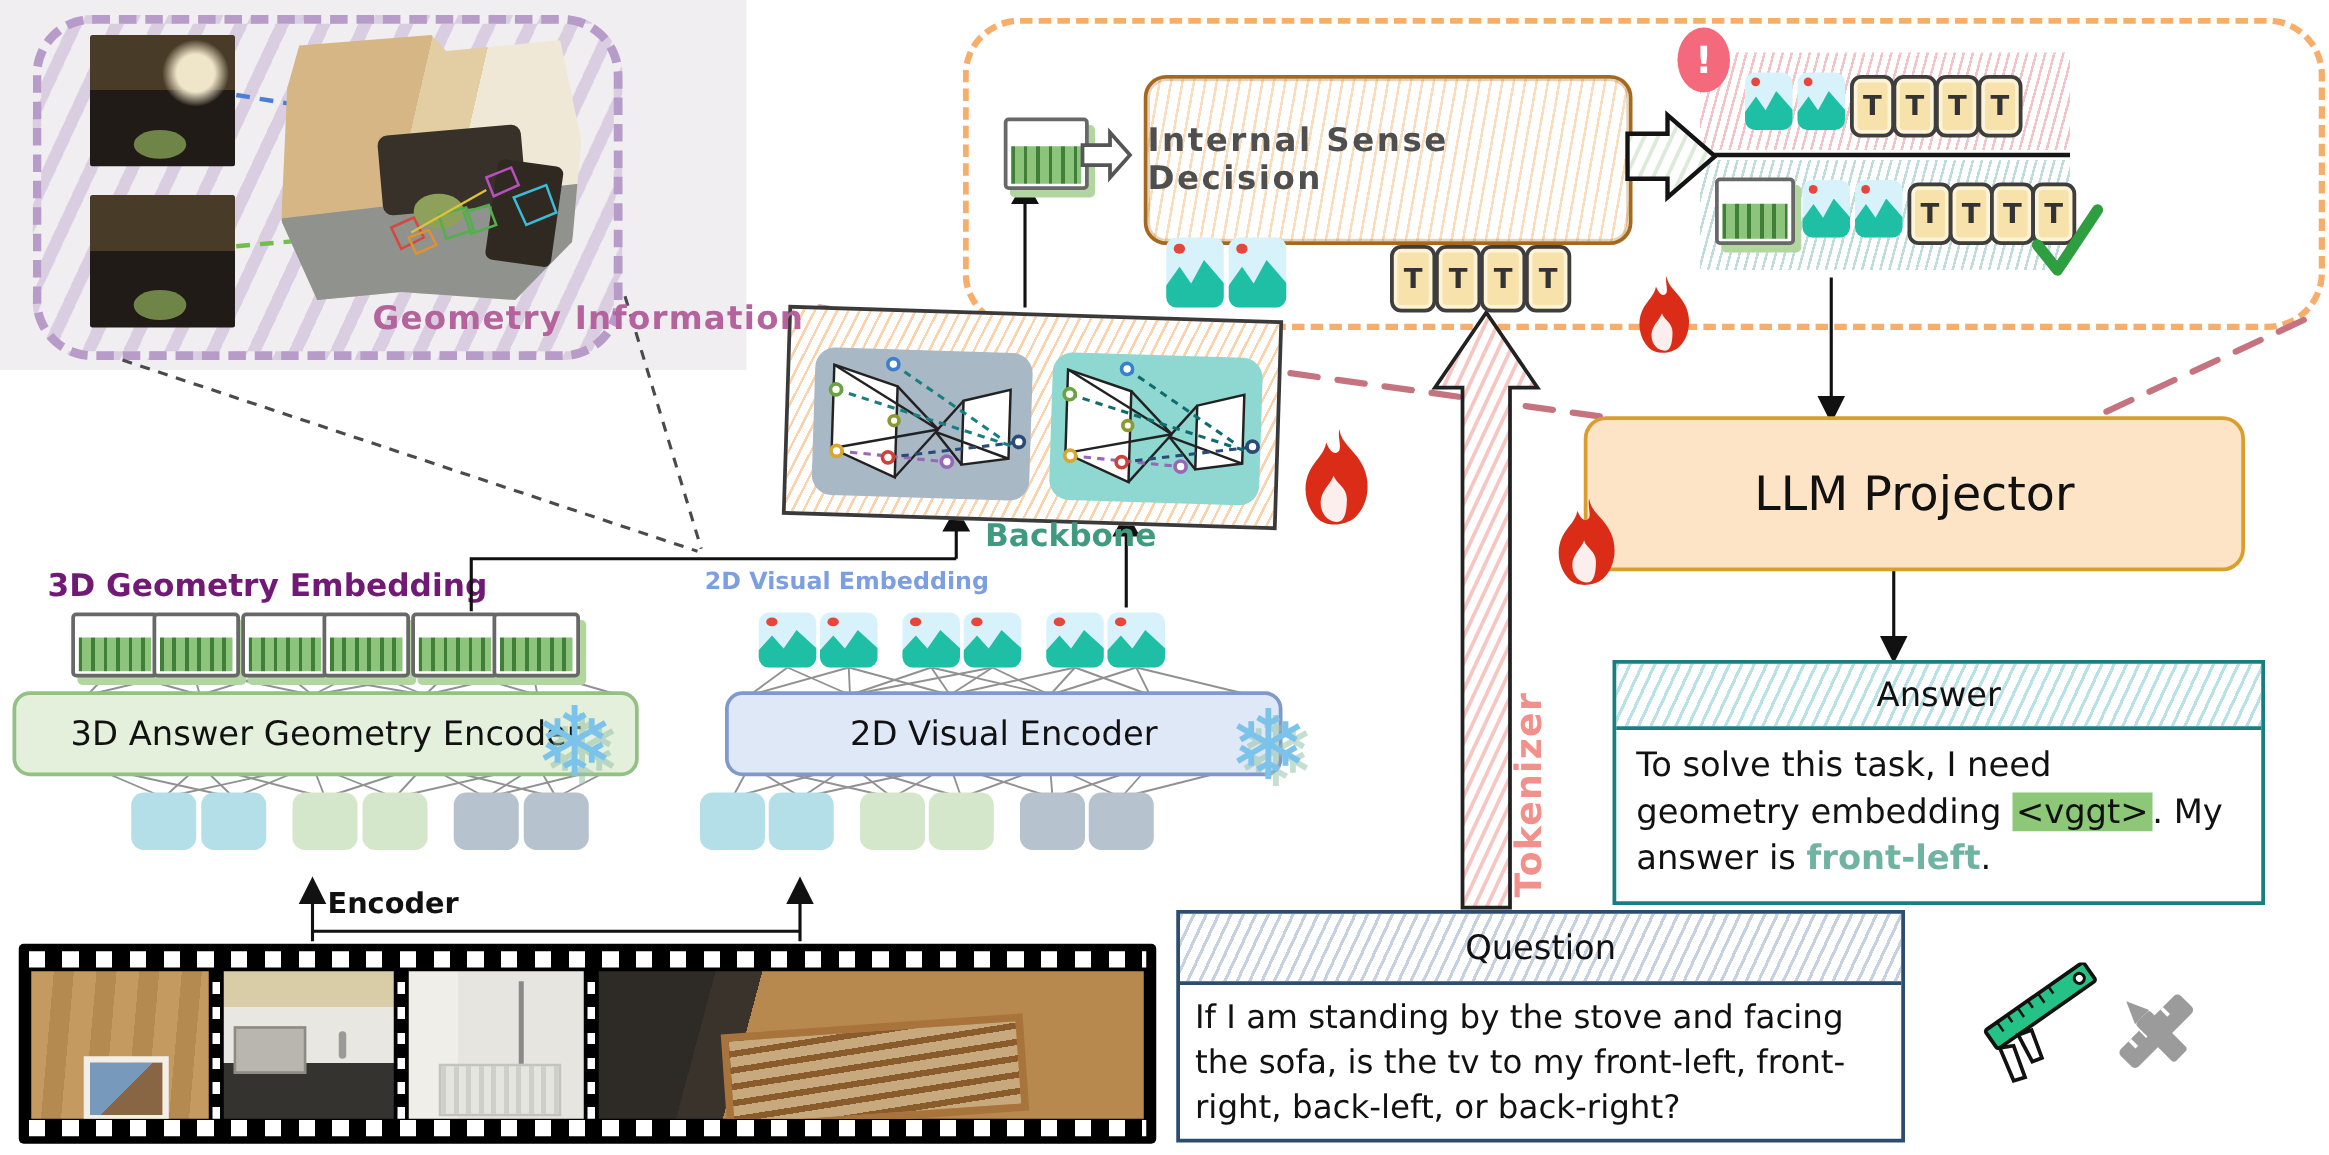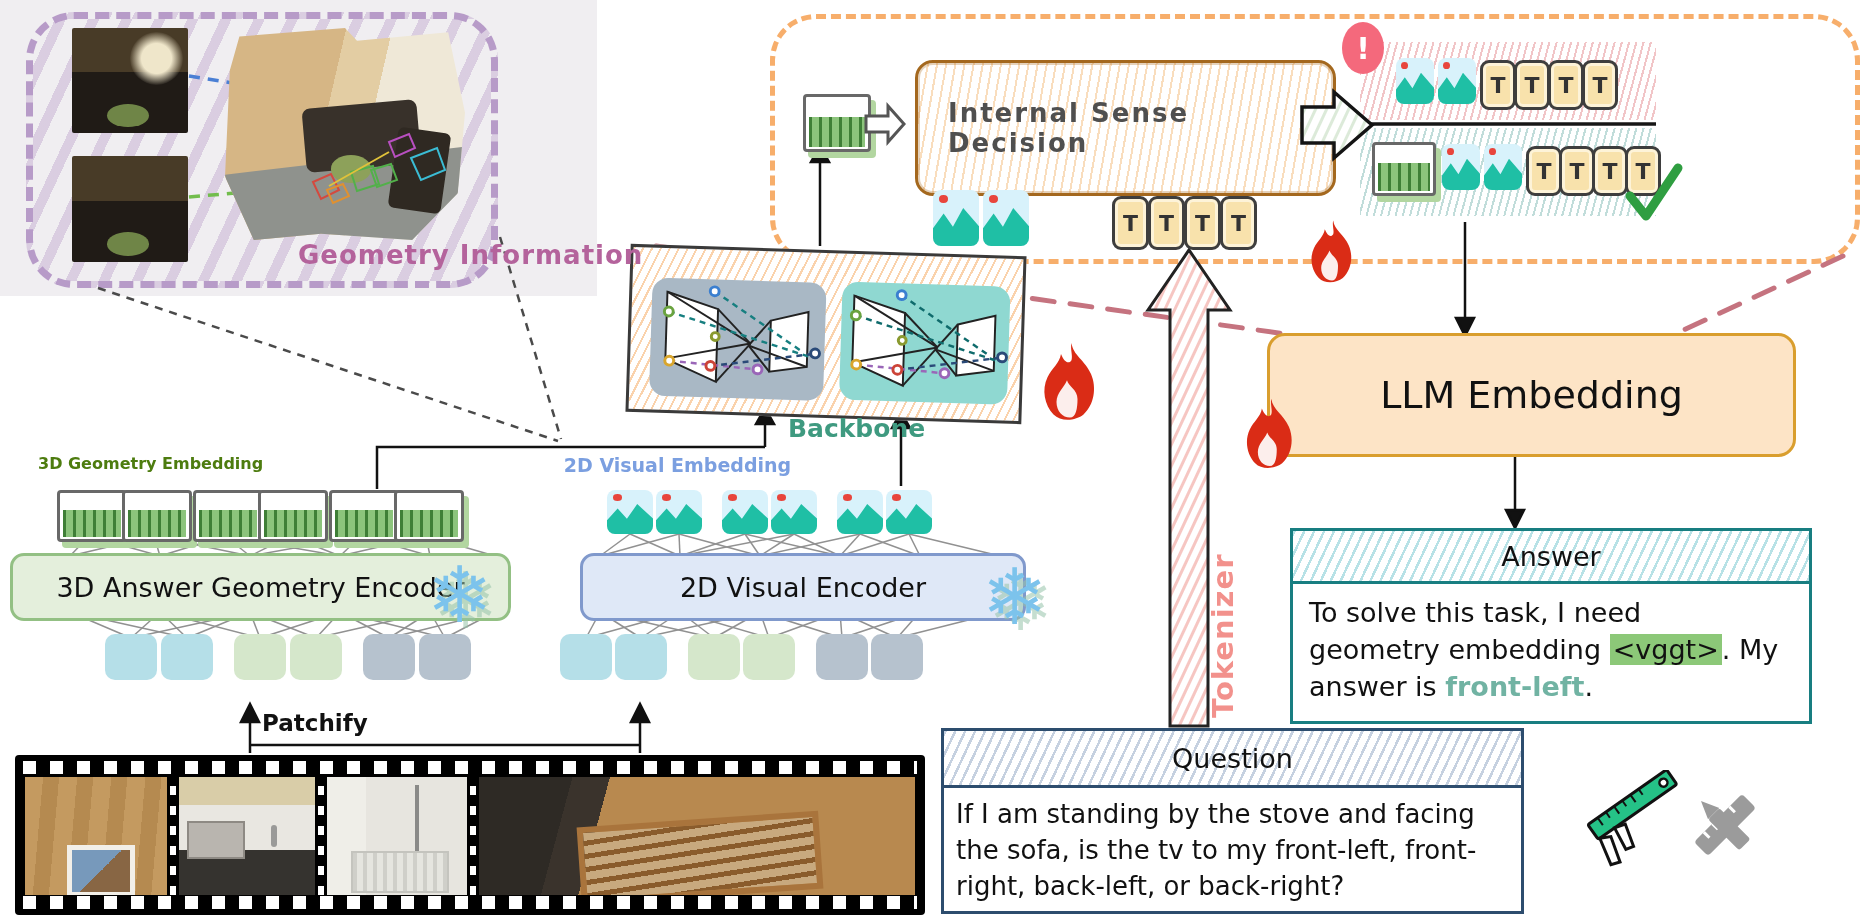--- a/index.html
+++ b/index.html
@@ -23,21 +23,21 @@
     background:linear-gradient(103deg,#d6b685 0 42%,#e3cda3 42% 58%,#efe8d7 58%);}
   #recon .floor{left:0;bottom:0;width:100%;height:44%;background:#8f928d;clip-path:polygon(0 30%,100% 0,94% 100%,5% 100%);}
   #recon .sofa{left:33%;top:36%;width:48%;height:30%;background:#38312a;border-radius:8px;transform:rotate(-5deg);}
   #recon .sofa2{left:70%;top:48%;width:22%;height:38%;background:#2f2922;border-radius:6px;transform:rotate(8deg);}
   #recon .ottoman{left:44%;top:60%;width:17%;height:13%;background:#8da15a;border-radius:50%;}
 
   .lbl{font-weight:bold;white-space:nowrap;}
   #geo-label{left:298px;top:240px;width:296px;text-align:center;font-size:26px;color:#b4639c;letter-spacing:1px;z-index:3;}
 
   
-  #emb3-label{left:38px;top:454px;font-size:16px;color:#4d7c0f;}
+  #emb3-label{left:38px;top:454px;font-size:25px;color:#701a75;}
   #emb2-label{left:530px;top:454px;width:295px;text-align:center;font-size:19px;color:#7b9fe0;}
   .hist{background:#fff;border:3px solid #686868;border-radius:4px;box-shadow:5px 6px 0 0 #b2d6a0;}
   .hist::after{content:"";position:absolute;left:3px;right:3px;bottom:2px;height:58%;
     background:repeating-linear-gradient(90deg,#3f7f37 0 3px,#8cc47c 3px 10px);}
   .img-icon{border-radius:8px;background:#d8f2fb;overflow:hidden;}
   .img-icon::before{content:"";position:absolute;width:19%;height:15%;border-radius:50%;background:#e8453c;left:13%;top:9%;z-index:1;}
   .img-icon::after{content:"";position:absolute;left:-6%;right:-6%;bottom:-2%;height:70%;background:#1fbfa5;
     clip-path:polygon(0 100%,0 62%,26% 14%,44% 48%,64% 0,100% 55%,100% 100%);}
   .enc{display:flex;align-items:center;justify-content:center;font-size:27px;color:#111;border-radius:14px;}
   #enc3{left:10px;top:553px;width:495px;height:62px;background:#e4efdc;border:3px solid #93c084;}
@@ -50,21 +50,21 @@
   
   #proj{left:628px;top:250px;width:390px;height:162px;border:3px solid #3a3a3a;transform:rotate(1.8deg);z-index:2;background:
     repeating-linear-gradient(115deg,rgba(245,166,90,.5) 0 2px,rgba(255,255,255,0) 2px 8px),#fff;}
   .cam-panel{border-radius:16px;}
   #proj-label{left:788px;top:414px;font-size:25px;color:#3f9a80;z-index:3;}
 
   
   #orange-box{left:770px;top:14px;width:1080px;height:240px;border:5px dashed #f7ae6b;border-radius:46px;}
   #isd{left:915px;top:60px;width:385px;height:130px;border:3.5px solid #a4681e;border-radius:18px;display:flex;align-items:center;justify-content:center;
     box-shadow:inset 0 0 0 2px rgba(169,106,31,.3);font-size:26px;font-weight:bold;color:#4f4f4f;letter-spacing:2px;background:
-    repeating-linear-gradient(100deg,rgba(240,170,90,.4) 0 2px,rgba(255,255,255,0) 2px 9px),#fff; padding-left: 30px;}
+    repeating-linear-gradient(100deg,rgba(240,170,90,.4) 0 2px,rgba(255,255,255,0) 2px 9px),#fff;}
   .token{background:#f8e2ac;border:3px solid #3e3e3e;border-radius:9px;box-shadow:inset 0 0 0 3px #fdf3d8;color:#333;
     display:flex;align-items:center;justify-content:center;font-size:22px;font-weight:bold;}
   #badge{left:1342px;top:22px;width:42px;height:52px;background:#f4697c;border-radius:50%;color:#fff;font-size:30px;font-weight:bold;
     display:flex;align-items:center;justify-content:center;z-index:6;}
   #red-row{left:1360px;top:42px;width:296px;height:78px;background:
     repeating-linear-gradient(105deg,rgba(217,94,100,.36) 0 2px,rgba(255,255,255,0) 2px 7px);}
   #teal-row{left:1360px;top:128px;width:296px;height:88px;background:
     repeating-linear-gradient(105deg,rgba(61,148,140,.32) 0 2px,rgba(255,255,255,0) 2px 7px);}
 
   
@@ -288,21 +288,21 @@
   <div class="abs enc z2" id="enc2">
       <span>2D Visual Encoder</span>
     </div>
   <div class="abs snow" style="left:982px;top:558px">❄</div>
   <div class="abs patch pb z2" style="left:560px;top:634px;width:52px;height:46px"></div>
   <div class="abs patch pb z2" style="left:615px;top:634px;width:52px;height:46px"></div>
   <div class="abs patch pg z2" style="left:688px;top:634px;width:52px;height:46px"></div>
   <div class="abs patch pg z2" style="left:743px;top:634px;width:52px;height:46px"></div>
   <div class="abs patch pgr z2" style="left:816px;top:634px;width:52px;height:46px"></div>
   <div class="abs patch pgr z2" style="left:871px;top:634px;width:52px;height:46px"></div>
-  <div class="abs lbl" id="patchify-label">Patchify</div>
+  <div class="abs lbl" id="patchify-label">Encoder</div>
 
   <div class="abs" id="proj">
     <div class="abs cam-panel" style="left:20px;top:30px;width:174px;height:118px;background:#a9b8c5">
       <svg width="174" height="118" viewBox="0 0 170 120">
         <g fill="none" stroke="#222" stroke-width="2">
           <polygon points="12,14 64,30 64,104 12,82" fill="#fff"></polygon>
           <line x1="98" y1="64" x2="12" y2="14"></line>
             <line x1="98" y1="64" x2="64" y2="30"></line>
           <line x1="98" y1="64" x2="64" y2="104"></line>
             <line x1="98" y1="64" x2="12" y2="82"></line>
@@ -384,21 +384,21 @@
   <div class="abs z2" id="teal-row"></div>
   <div class="abs hist z2" style="left:1372px;top:142px;width:58px;height:48px"></div>
   <div class="abs img-icon z2" style="left:1442px;top:144px;width:38px;height:46px"></div>
   <div class="abs img-icon z2" style="left:1484px;top:144px;width:38px;height:46px"></div>
   <div class="abs token z2" style="left:1526px;top:146px;width:30px;height:44px">T</div>
   <div class="abs token z2" style="left:1559px;top:146px;width:30px;height:44px">T</div>
   <div class="abs token z2" style="left:1592px;top:146px;width:30px;height:44px">T</div>
   <div class="abs token z2" style="left:1625px;top:146px;width:30px;height:44px">T</div>
 
   <div class="abs" id="llm">
-      <span>LLM Embedding</span>
+      <span>LLM Projector</span>
     </div>
   <div class="abs qa-box" id="answer">
     <div class="head">Answer</div>
     <div class="body">
       <span>To solve this task, I need</span><br>
       <span>geometry embedding </span><span class="hl">&lt;vggt&gt;</span><span>. My</span><br>
       <span>answer is </span><span class="val">front-left</span><span>.</span>
     </div>
   </div>
   <div class="abs qa-box" id="question">

